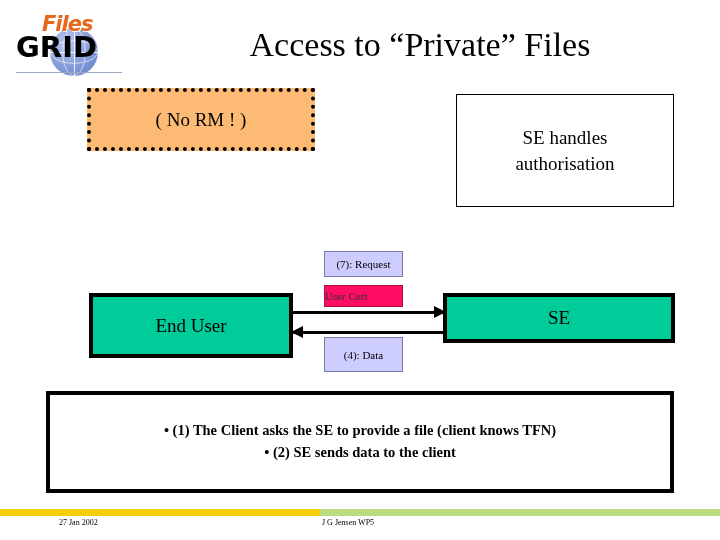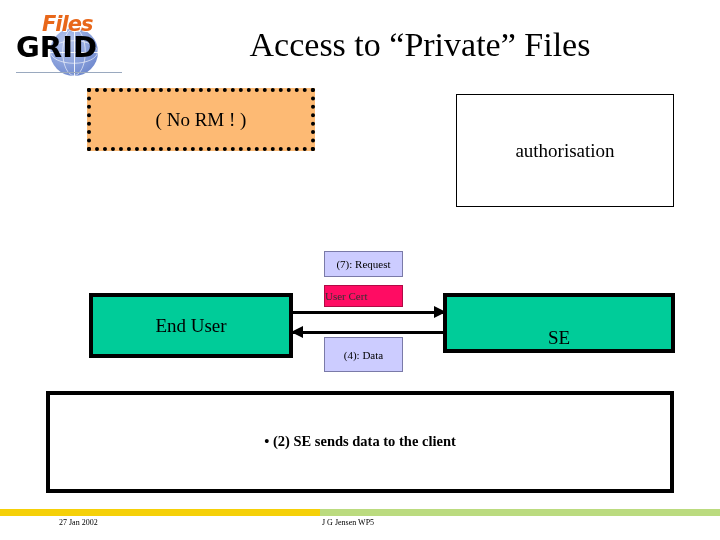--- a/index.html
+++ b/index.html
@@ -177,26 +177,26 @@
   #enduser-box .txt {
     font-size: 19px;
     color: #000000;
   }
 
   #se-box {
     position: absolute;
     left: 443px;
     top: 293px;
     width: 232px;
-    height: 60px;
+    height: 50px;
     background: #00CC99;
     border: 4px solid #000000;
     box-sizing: border-box;
     display: flex;
-    align-items: flex-end;
+    align-items: center;
     justify-content: center;
   }
   #se-box .txt {
     font-size: 19px;
     color: #000000;
   }
 
   
   #req-box {
     position: absolute;
@@ -334,20 +334,21 @@
   </div>
 
   <div id="title">Access to “Private” Files</div>
 
   <div id="norm-box">
     <span class="txt">( No RM ! )</span>
   </div>
 
   <div id="auth-box">
     <div class="txt">
+      <div>SE handles</div>
       <div>authorisation</div>
     </div>
   </div>
 
   <div id="enduser-box">
     <span class="txt">End User</span>
   </div>
 
   <div id="se-box">
     <span class="txt">SE</span>
@@ -364,20 +365,21 @@
   <div id="data-box">
     <span class="txt">(4): Data</span>
   </div>
 
   <div class="arrow-line" id="arrow-right-line"></div>
   <div class="arrow-head" id="arrow-right-head"></div>
   <div class="arrow-line" id="arrow-left-line"></div>
   <div class="arrow-head" id="arrow-left-head"></div>
 
   <div id="note-box">
+    <div class="line">• (1) The Client asks the SE to provide a file (client knows TFN)</div>
     <div class="line">• (2) SE sends data to the client</div>
   </div>
 
   <div id="footer-bar">
     <div class="yellow"></div>
     <div class="green"></div>
   </div>
   <div id="footer-date">27 Jan 2002</div>
   <div id="footer-author">J G Jensen WP5</div>
 

